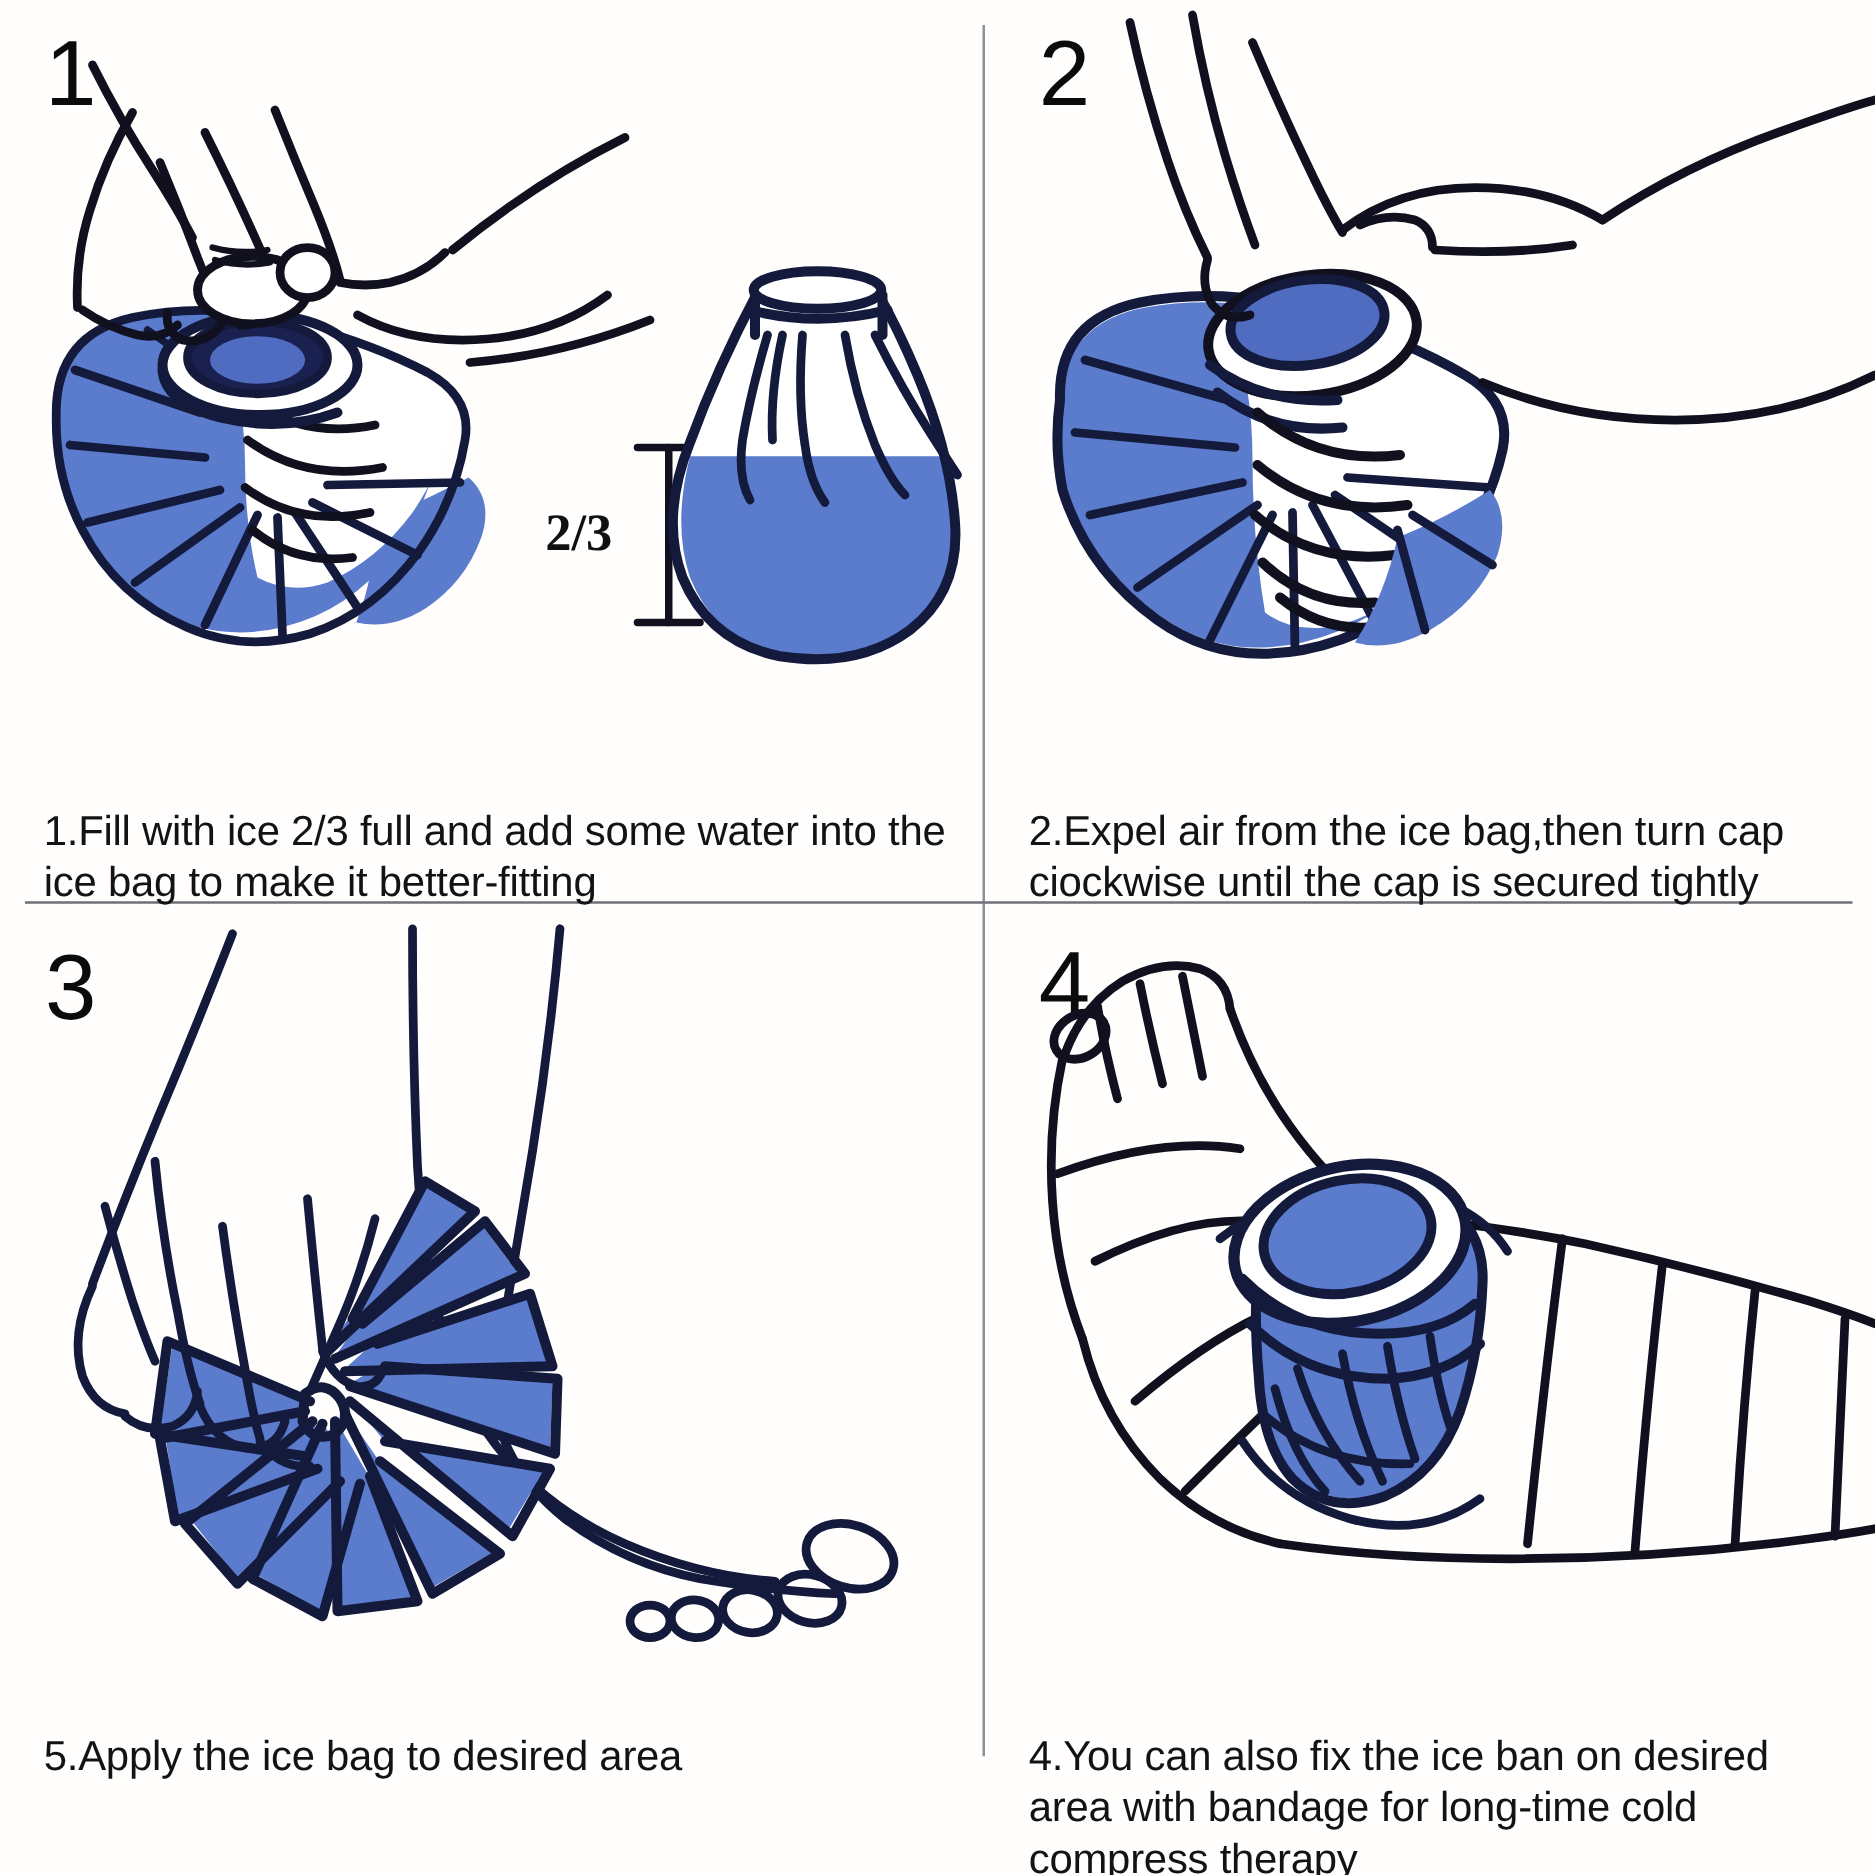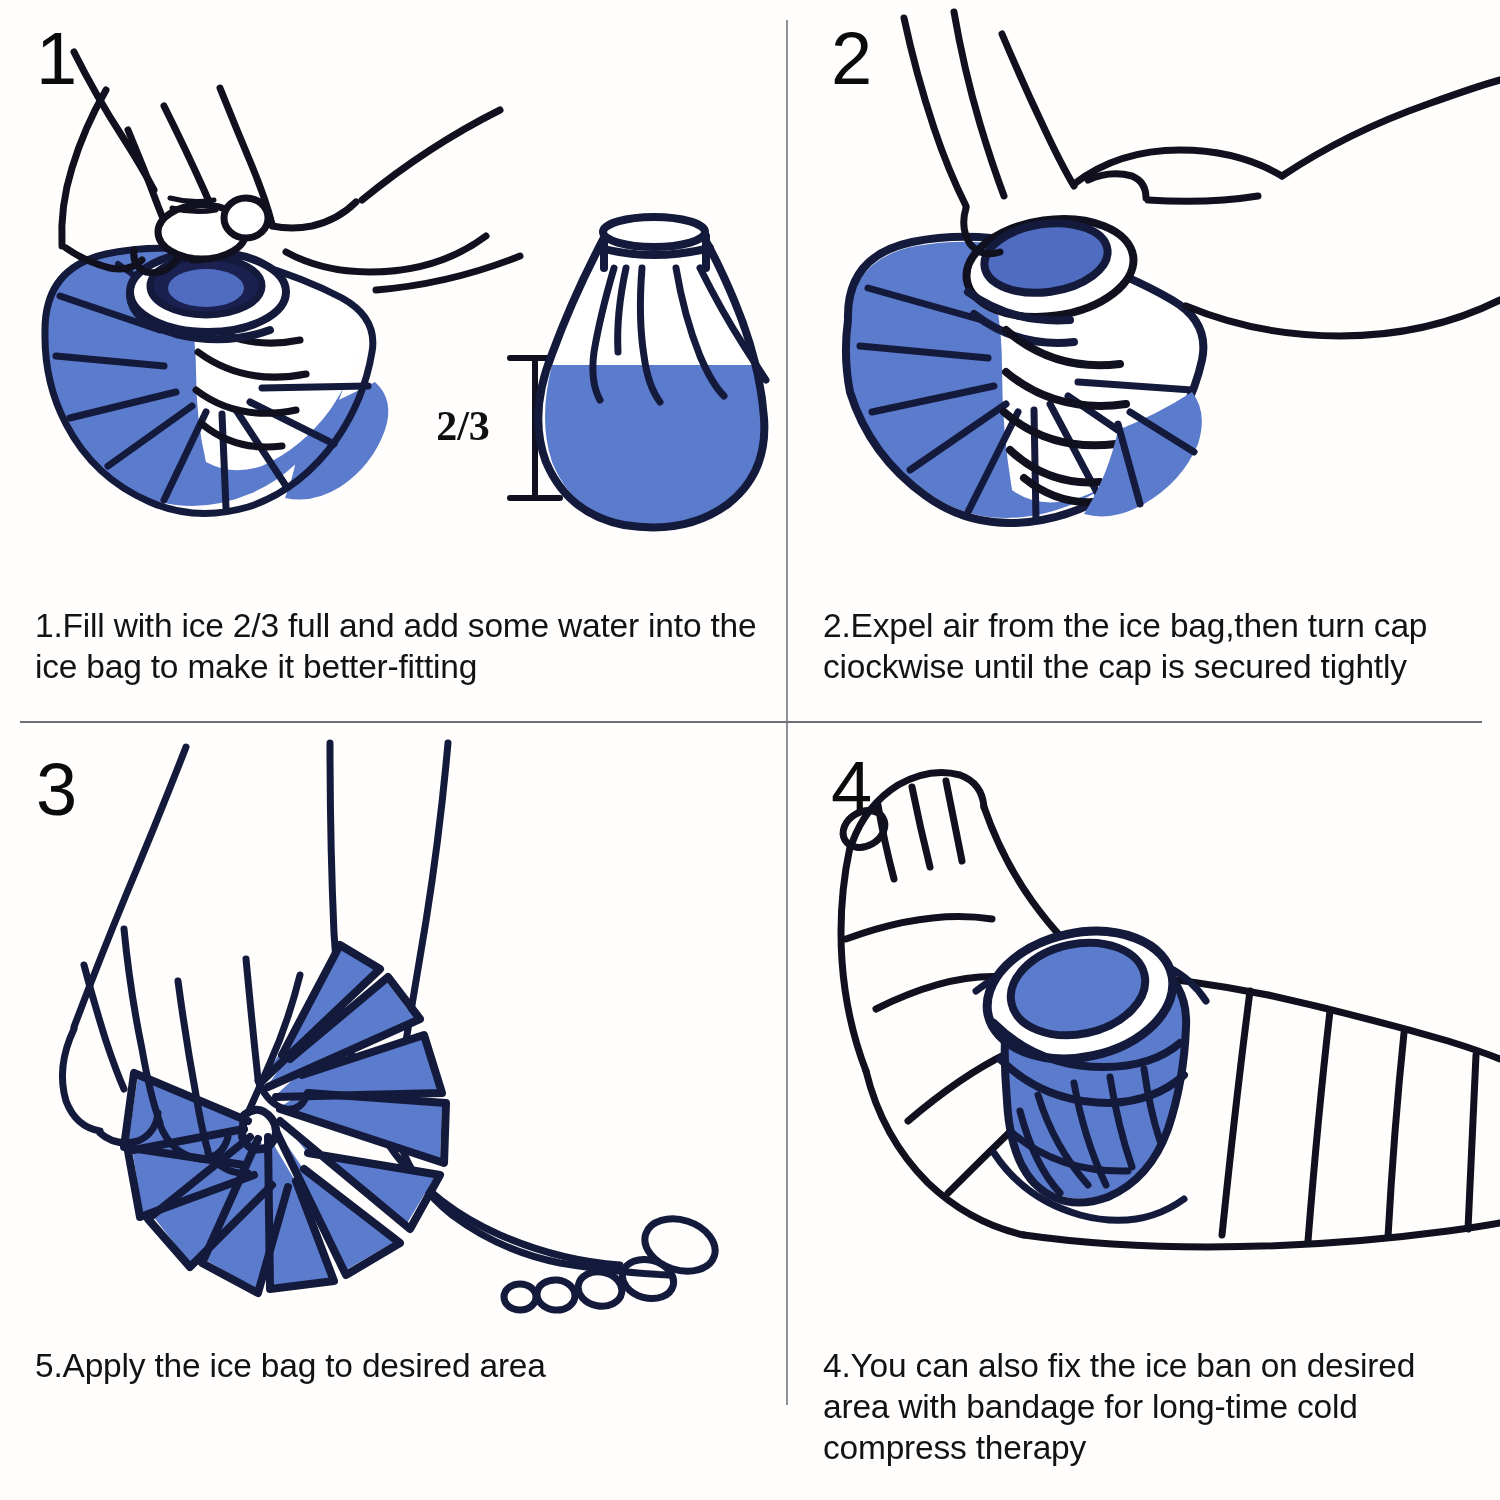--- a/index.html
+++ b/index.html
@@ -71,20 +71,21 @@
 
   .caption {
     position: absolute;
     font-family: "Liberation Sans", sans-serif;
     font-size: 33.5px;
     font-weight: 400;
     color: #131316;
     line-height: 41px;
     letter-spacing: -0.2px;
     white-space: pre-line;
+    margin-top: 40px;
   }
   #panel-1 .caption { left: 35px; top: 605px; width: 730px; }
   #panel-2 .caption { left: 35px; top: 605px; width: 680px; }
   #panel-3 .caption { left: 35px; top: 622px; width: 730px; }
   #panel-4 .caption { left: 35px; top: 622px; width: 660px; }
 
   
   .ink {
     fill: none;
     stroke: #10101e;

